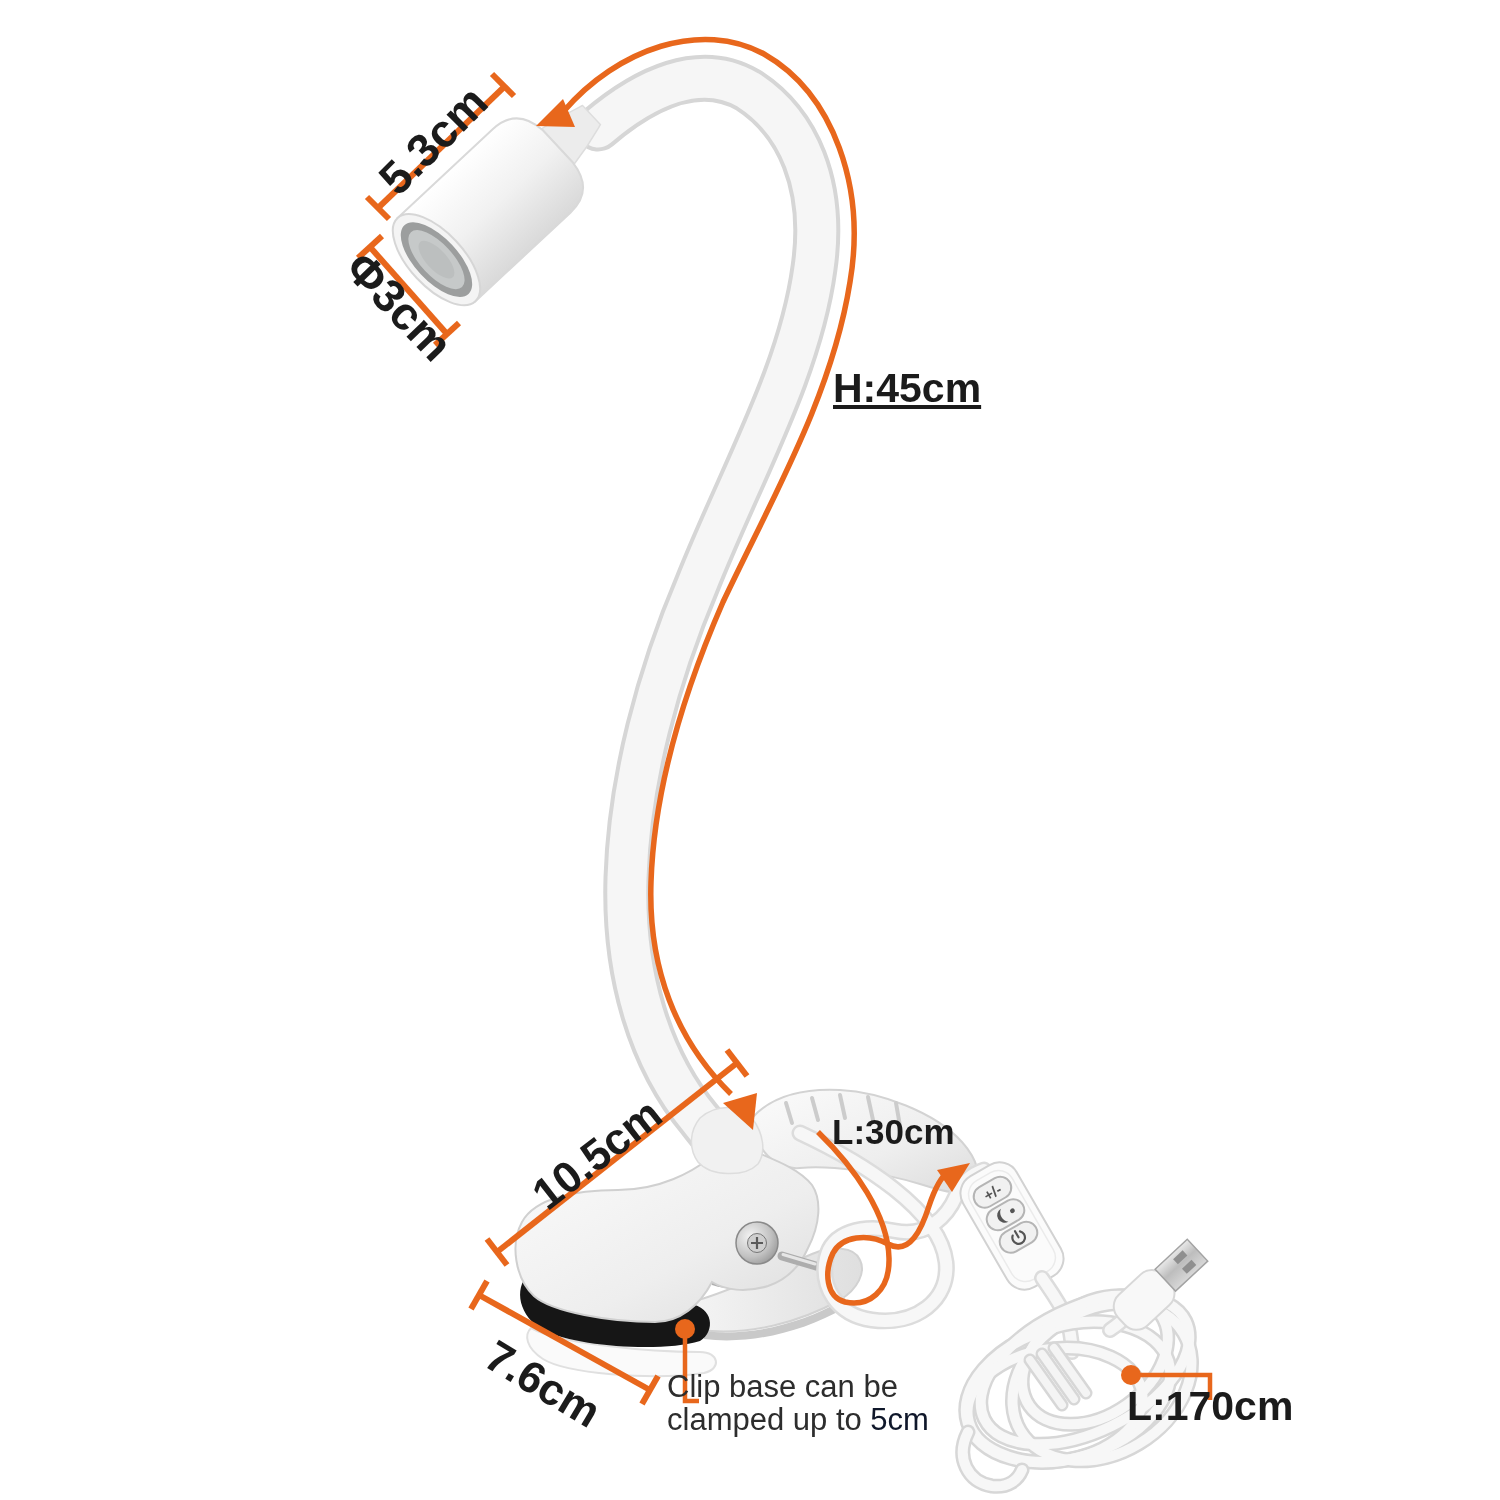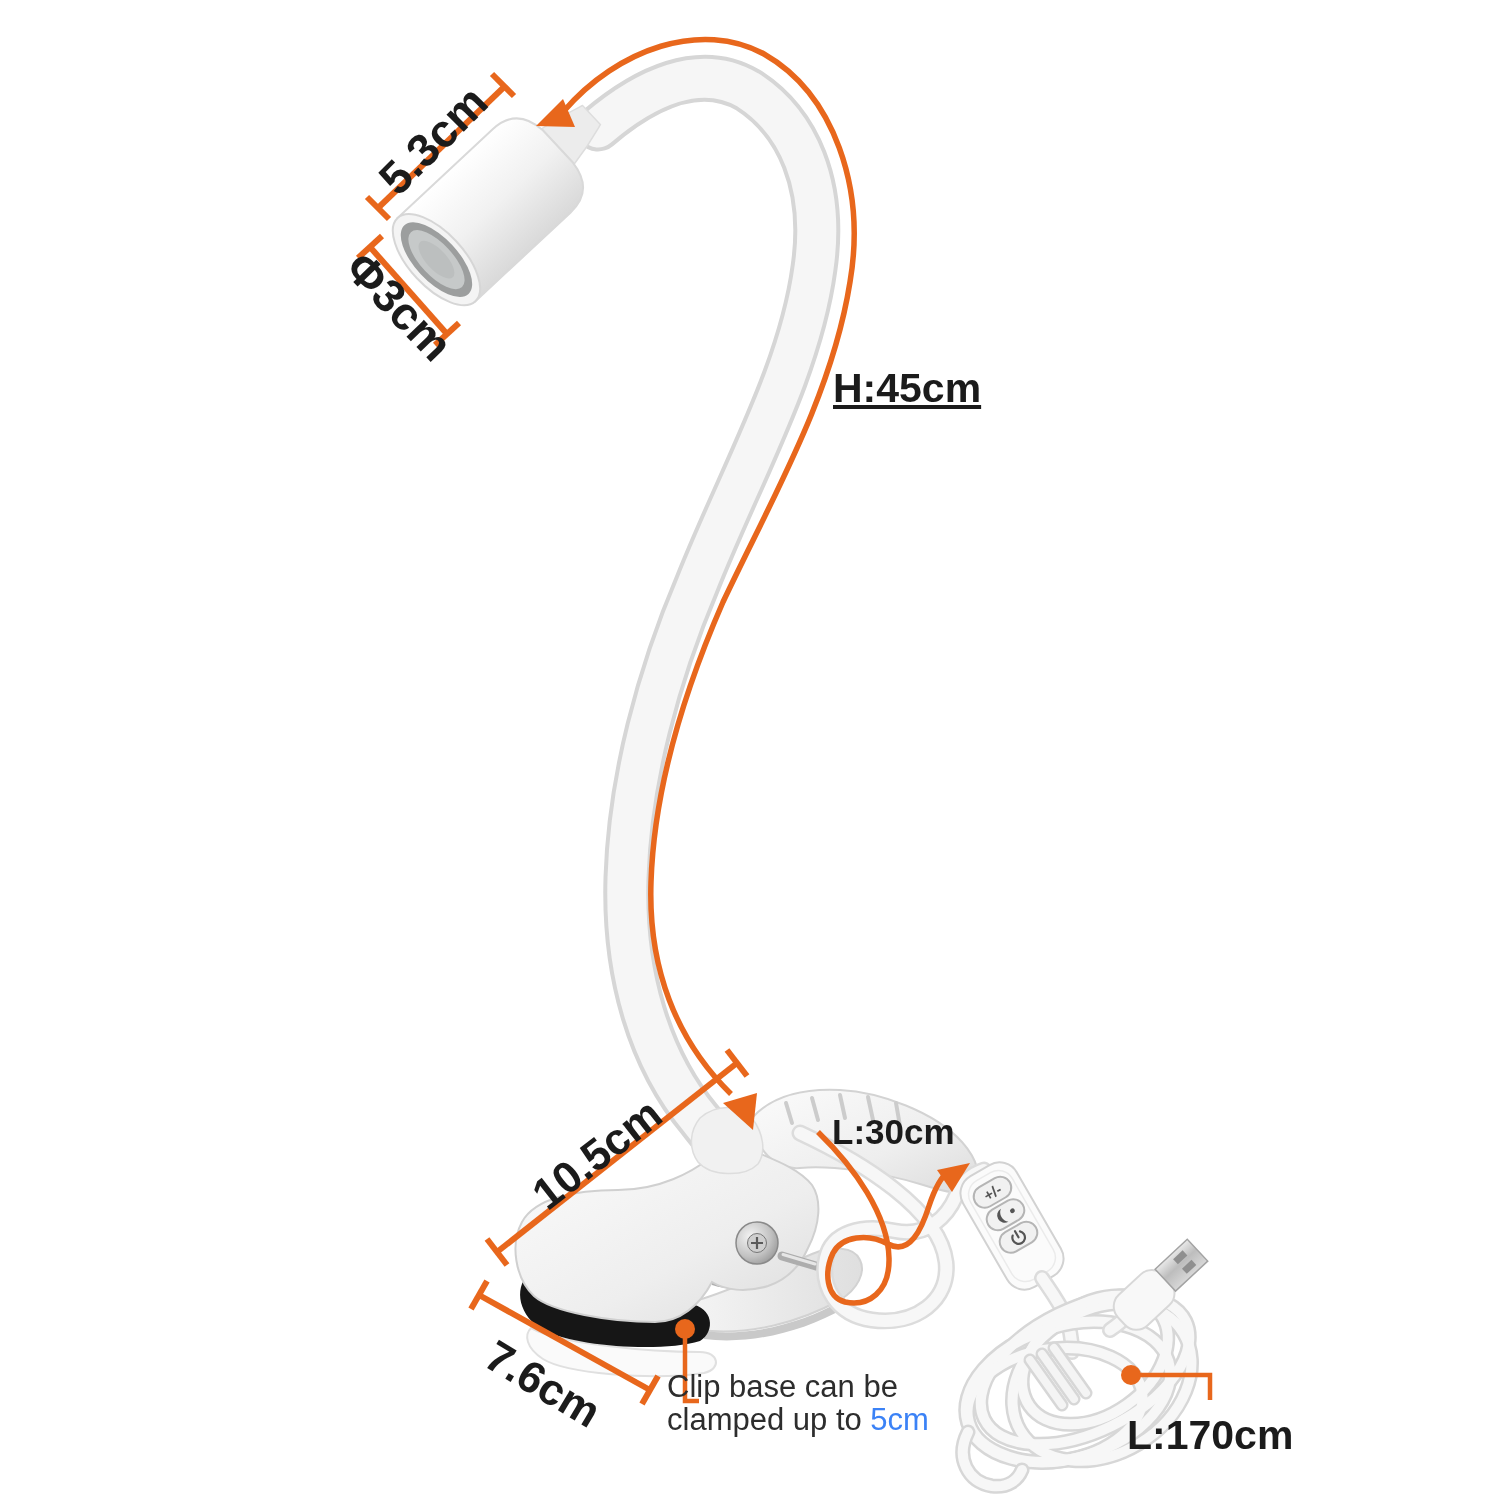--- a/index.html
+++ b/index.html
@@ -12,26 +12,26 @@
     position:absolute;color:#1b1b1b;font-weight:bold;white-space:nowrap;
     font-family:"Liberation Sans",sans-serif;
   }
   .rot{transform:translate(-50%,-50%) rotate(var(--a));}
   .lbl-head-length{left:433px;top:140px;font-size:46px;--a:-45deg;}
   .lbl-head-diameter{left:399px;top:306px;font-size:46px;--a:46deg;}
   .lbl-height{left:833px;top:365px;font-size:41px;text-decoration:underline;}
   .lbl-clip-length{left:597px;top:1154px;font-size:44px;--a:-38deg;}
   .lbl-cable-controller{left:832px;top:1112px;font-size:35px;}
   .lbl-base-width{left:543px;top:1384px;font-size:44px;--a:31deg;}
-  .lbl-cable-total{left:1127px;top:1412px;font-size:41px;}
+  .lbl-cable-total{left:1127px;top:1383px;font-size:41px;}
   .note{
     position:absolute;left:667px;top:1371px;font-size:31px;line-height:1.05;
     color:#2d2d2d;white-space:nowrap;font-family:"Liberation Sans",sans-serif;
   }
-  .note .hl{color:#3b82f6;}
+  .note .hl{color:#0f172a;}
 </style>
 </head>
 <body>
 
 <div id="canvas">
 
 <svg id="scene" viewBox="0 0 1500 1500">
   <defs>
     <linearGradient id="gHead" x1="0" y1="-57" x2="0" y2="57" gradientUnits="userSpaceOnUse">
       <stop offset="0" stop-color="#ffffff"></stop>

